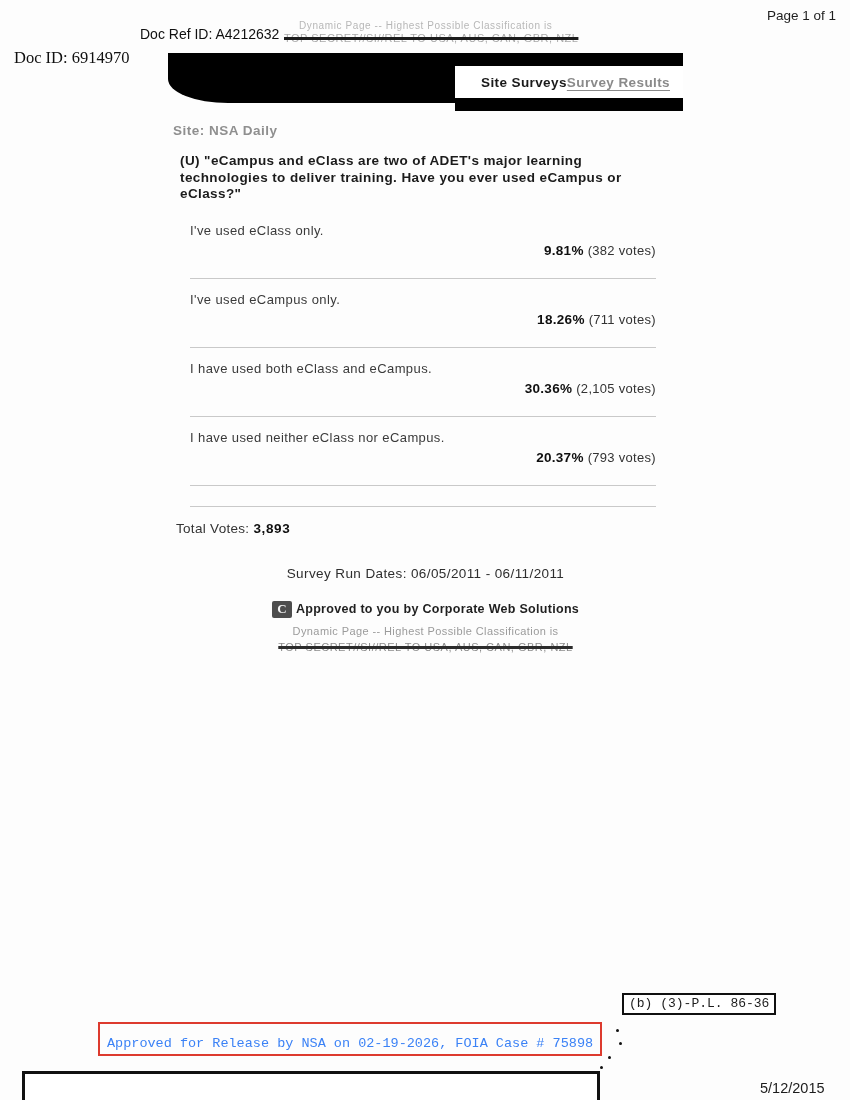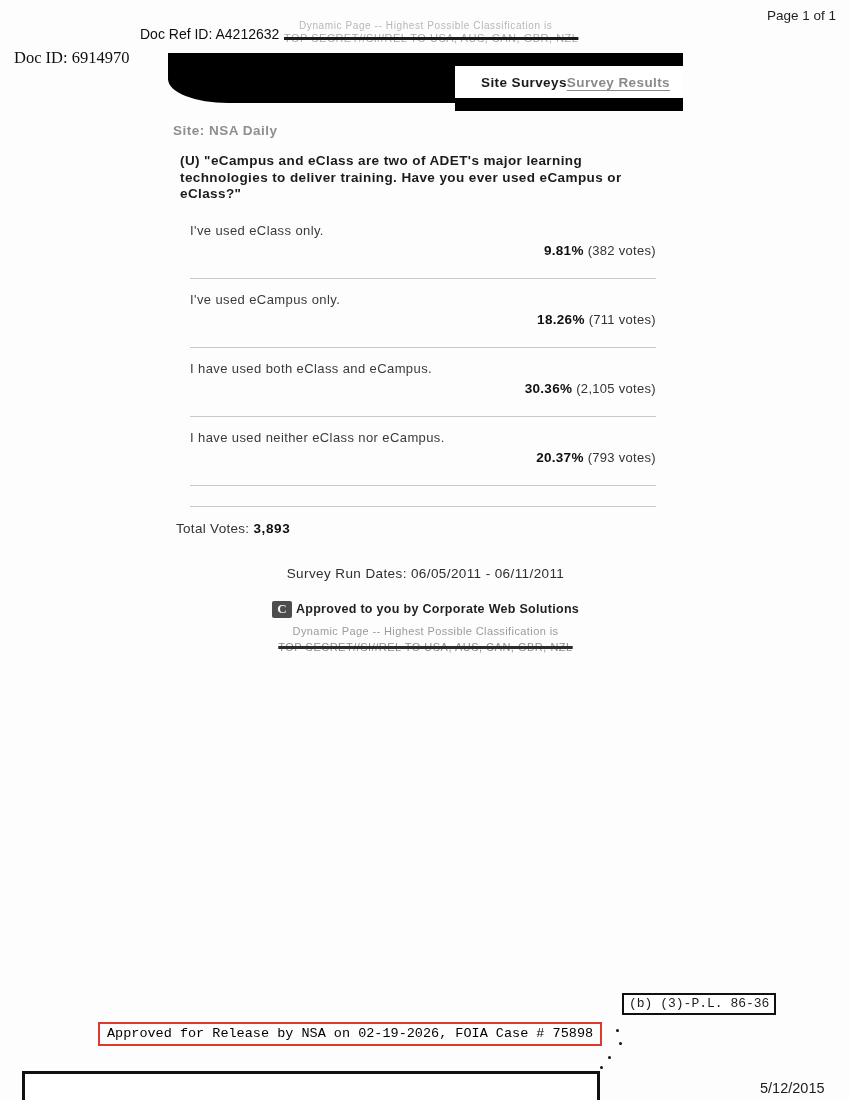--- a/index.html
+++ b/index.html
@@ -42,21 +42,21 @@
                display:flex; align-items:center; justify-content:center; border-radius:2px;
                font-family:"Liberation Serif", serif; }
   .brought { font-size:12.5px; font-weight:bold; color:#1f1f1f; letter-spacing:.3px; }
   .dyn-line { margin-top:7px; font-size:11px; color:#9b9b9b; letter-spacing:.4px; }
   .bottom-class { display:inline-block; margin-top:2px; font-size:11px; color:#8c8c8c; letter-spacing:.5px;
                   text-decoration:line-through; text-decoration-color:#2c2c2c; text-decoration-thickness:2.5px; }
   
   .b3-box { position:absolute; left:622px; top:993px; border:2.5px solid #101010; background:#fff;
             padding:1px 5px 2px; font-family:"Liberation Mono", monospace; font-size:13px; color:#1c1c1c; white-space:nowrap; }
   .approval-box { position:absolute; left:98px; top:1022px; border:2px solid #dd3a2e;
-                  padding:2px 7px 3px; font-family:"Liberation Mono", monospace; font-size:13.5px; color:#000000; white-space:nowrap; }
+                  padding:12px 7px 3px; font-family:"Liberation Mono", monospace; font-size:13.5px; color:#3b82f6; white-space:nowrap; }
   .leader-dot { position:absolute; width:3px; height:3px; background:#111; border-radius:50%; }
   .bottom-box { position:absolute; left:22px; top:1071px; width:572px; height:60px; border:3px solid #111; background:#fff; }
   .print-date { position:absolute; left:760px; top:1080px; font-size:14.5px; color:#1c1c1c; }
 </style>
 </head>
 <body>
 
 <div class="page-number">Page 1 of 1</div>
 <div class="doc-id">Doc ID: 6914970</div>
 <div class="doc-ref">Doc Ref ID: A4212632</div>

